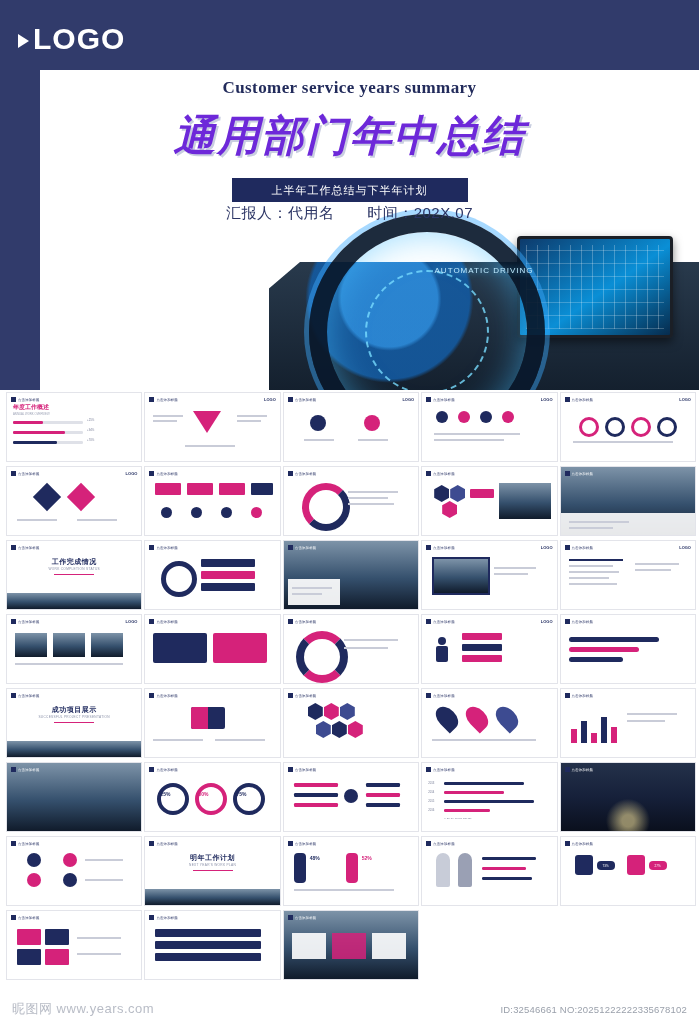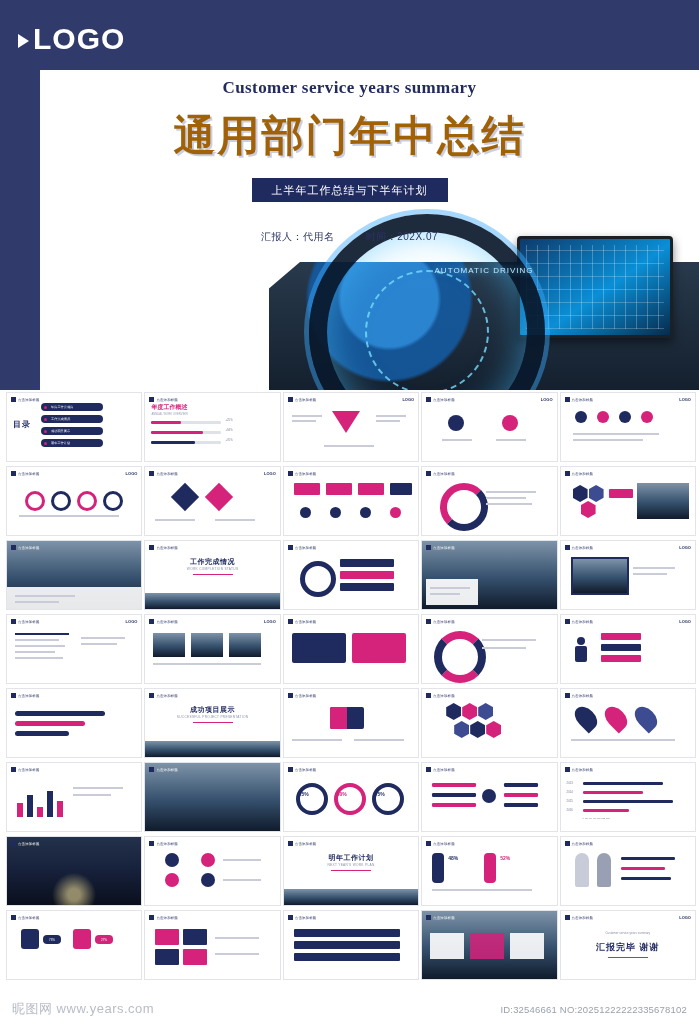--- a/index.html
+++ b/index.html
@@ -70,35 +70,36 @@
     display:inline-block;width:0;height:0;border-left:11px solid #fff;
     border-top:7px solid transparent;border-bottom:7px solid transparent;
     margin-right:4px;vertical-align:middle;
   }
   .cover-text{position:absolute;left:0;top:78px;width:699px;z-index:7;text-align:center;}
   .cover-en{
     font-family:"Liberation Serif", serif;color:#222b5b;font-size:17px;
     letter-spacing:.4px;margin-bottom:10px;font-weight:bold;
   }
   .cover-title{
-    font-size:42px;font-weight:bold;color:#a16207;letter-spacing:2px;
+    font-size:42px;font-weight:bold;color:#6d28d9;letter-spacing:2px;
     -webkit-text-stroke:0;
     text-shadow:2px 2px 0 #c9cee0;
     margin:4px 0 14px;
+    font-style:italic;
   }
   .cover-desc{
     color:#4a5270;font-size:8.5px;line-height:1.9;width:460px;margin:0 auto;
     letter-spacing:.2px;
   }
   .cover-band{
-    margin:12px auto 0;width:196px;height:24px;background:#1f2a5e;
+    margin:12px auto 0;width:236px;height:24px;background:#1f2a5e;
     color:#fff;font-size:11px;line-height:24px;letter-spacing:1px;
   }
   .cover-meta{
-    margin-top:28px;color:#2b3464;font-size:10px;letter-spacing:.5px;
+    margin-top:2px;color:#2b3464;font-size:15px;letter-spacing:.5px;
   }
   .cover-meta span{margin:0 14px;}
 
   
   .grid{
     position:absolute;left:6px;top:392px;width:688px;
     display:grid;grid-template-columns:repeat(5,1fr);gap:4px;
   }
   .slide{
     position:relative;width:100%;height:68px;background:#fff;
@@ -199,28 +200,20 @@
     <div class="cover-band">上半年工作总结与下半年计划</div>
     <div class="cover-meta">
       <span>汇报人：代用名</span>
       <span>时间：202X.07</span>
     </div>
   </div>
 </div>
 
 <div class="grid">
 
-  <div class="slide">
-    <div class="s-tag">点击添加标题</div>
-    <div class="catalog-title">目录</div>
-    <div class="cat-item" style="top:10px">年度工作完成度</div>
-    <div class="cat-item" style="top:22px">工作完成情况</div>
-    <div class="cat-item" style="top:34px">成功项目展示</div>
-    <div class="cat-item" style="top:46px">明年工作计划</div>
-  </div>
 
   <div class="slide">
     <div class="s-tag">点击添加标题</div>
     <div style="position:absolute;left:6px;top:10px;font-size:6px;color:#d5227a;font-weight:bold">年度工作概述</div>
     <div style="position:absolute;left:6px;top:19px;font-size:2.8px;color:#9aa0b4">ANNUAL WORK OVERVIEW</div>
     <div class="bar grey" style="left:6px;top:28px;width:70px"></div>
     <div class="bar pink" style="left:6px;top:28px;width:30px"></div>
     <div class="bar grey" style="left:6px;top:38px;width:70px"></div>
     <div class="bar pink" style="left:6px;top:38px;width:52px"></div>
     <div class="bar grey" style="left:6px;top:48px;width:70px"></div>
@@ -546,26 +539,19 @@
     <div class="chip" style="left:10px;top:42px;width:106px;height:8px"></div>
   </div>
 
   <div class="slide photo-bg">
     <div class="s-tag" style="color:#fff">点击添加标题</div>
     <div style="position:absolute;left:8px;top:22px;width:34px;height:26px;background:rgba(255,255,255,.9)"></div>
     <div style="position:absolute;left:48px;top:22px;width:34px;height:26px;background:rgba(213,34,122,.85)"></div>
     <div style="position:absolute;left:88px;top:22px;width:34px;height:26px;background:rgba(255,255,255,.9)"></div>
   </div>
 
-  <div class="slide">
-    <div class="s-tag">点击添加标题</div>
-    <div class="s-logo">LOGO</div>
-    <div class="s-end-en">Customer service years summary</div>
-    <div class="s-end-cn">汇报完毕  谢谢</div>
-    <div class="s-rule" style="top:46px"></div>
-  </div>
 
 </div>
 
 <div class="footer">
   <div class="wm">昵图网 www.years.com</div>
   <div class="wm-id">ID:32546661 NO:20251222222335678102</div>
 </div>
 
 </body></html>

